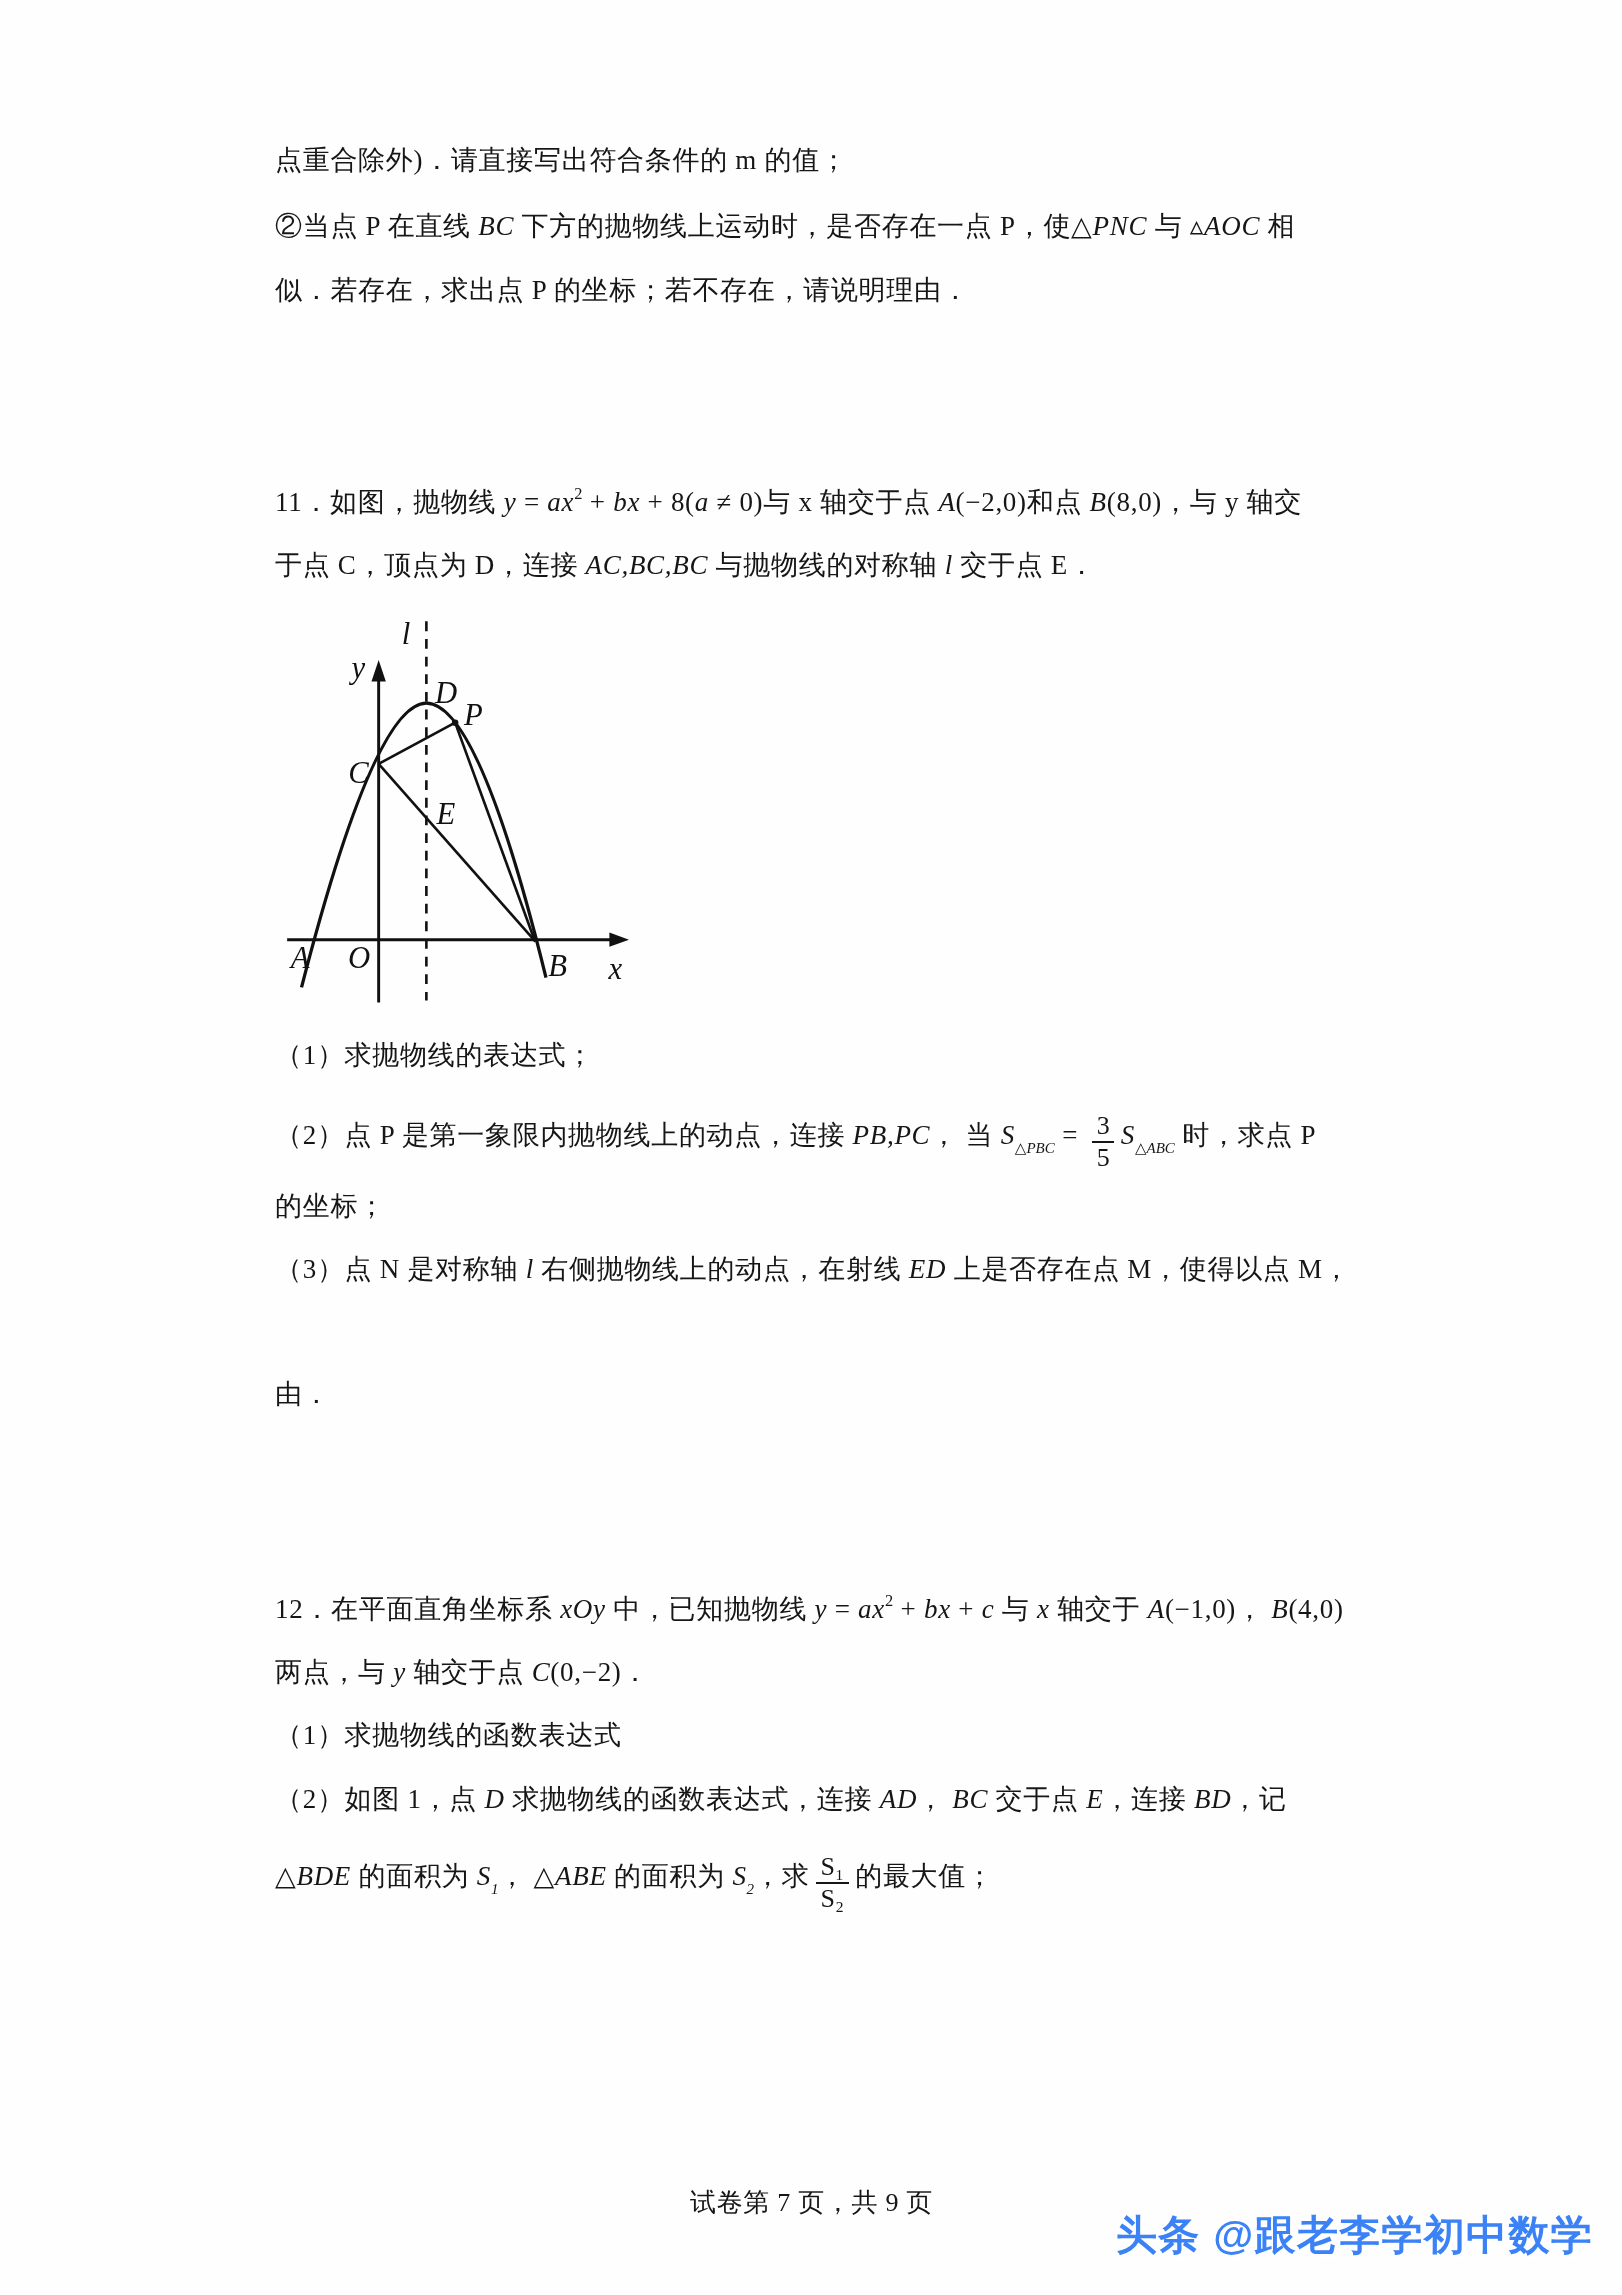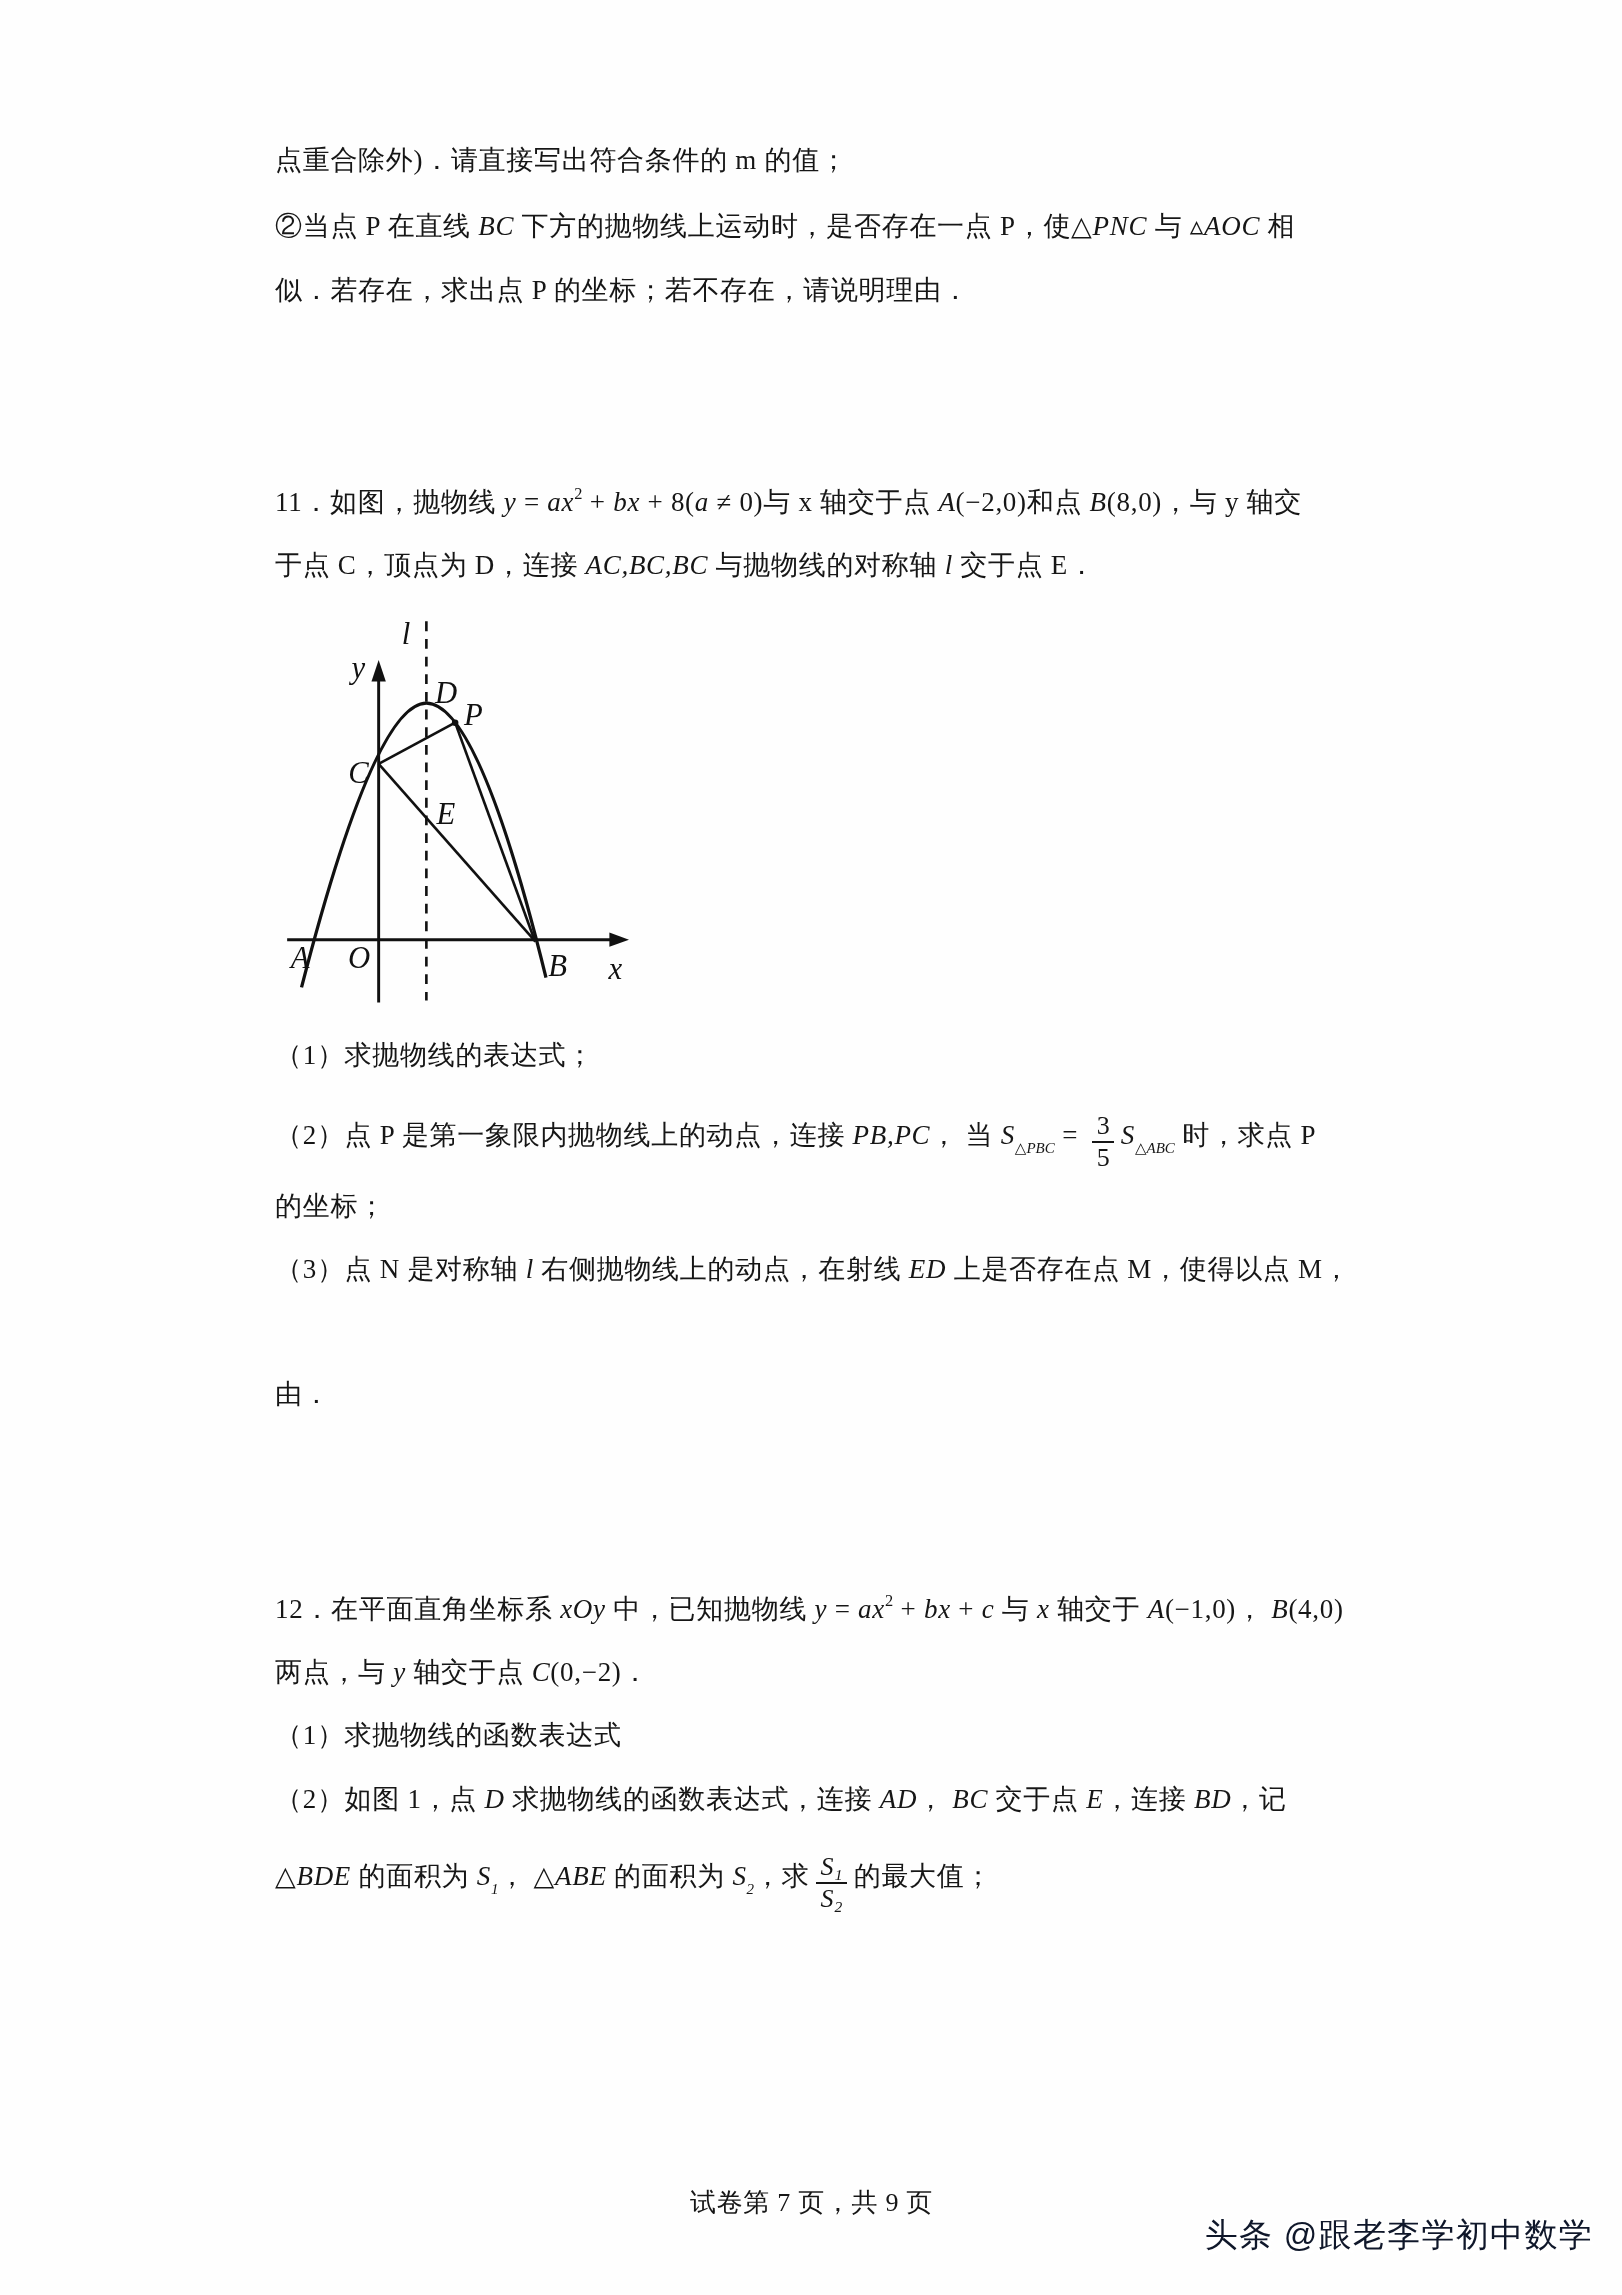--- a/index.html
+++ b/index.html
@@ -22,33 +22,33 @@
   }
   .i{font-style:italic;}
   .sub{font-size:15px;font-style:italic;vertical-align:-8.5px;letter-spacing:0;}
   .sup{font-size:16.4px;vertical-align:12.4px;letter-spacing:0;}
   .frac{
     display:inline-block;text-align:center;vertical-align:-22px;
     margin:0 6.5px;font-size:26px;line-height:30px;letter-spacing:0;
   }
   .frac .fn{display:block;border-bottom:2px solid #161616;padding:0 4.6px;}
   .frac .fd{display:block;}
-  .frac.it{font-style:italic;}
+  .frac.it{}
   .figure{position:absolute;left:275px;top:605px;width:357px;height:402px;}
   .figure svg{width:100%;height:100%;}
   .fig-label{font-family:"Liberation Serif","DejaVu Serif",serif;font-style:italic;font-size:47px;fill:#111;}
   .footer{
     position:absolute;left:0;top:2184px;width:100%;
     text-align:center;font-size:26px;line-height:37px;letter-spacing:0.7px;font-family:Liberation Serif, serif;
   }
   .watermark{
     position:absolute;right:30px;top:2212px;
     font-family:"Liberation Sans","DejaVu Sans",sans-serif;
-    font-weight:normal;font-size:33px;line-height:46px;letter-spacing:1.3px;
-    color:#0f172a;
+    font-weight:bold;font-size:41px;line-height:46px;letter-spacing:1.3px;
+    color:#3b82f6;
     text-shadow:-2px -2px 0 #fff,2px -2px 0 #fff,-2px 2px 0 #fff,2.6px 2.6px 0 #fff,3.9px 3.9px 0 #ffffff;
   }
 </style>
 </head>
 <body>
 
 <div class="page">
 
   <div class="line" style="top:134px">点重合除外)．请直接写出符合条件的 m 的值；</div>
   <div class="line" style="top:200px"><span>②当点 P 在直线 </span><span class="i">BC</span><span> 下方的抛物线上运动时，是否存在一点 P，使△</span><span class="i">PNC</span><span> 与 ▵</span><span class="i">AOC</span><span> 相</span></div>

